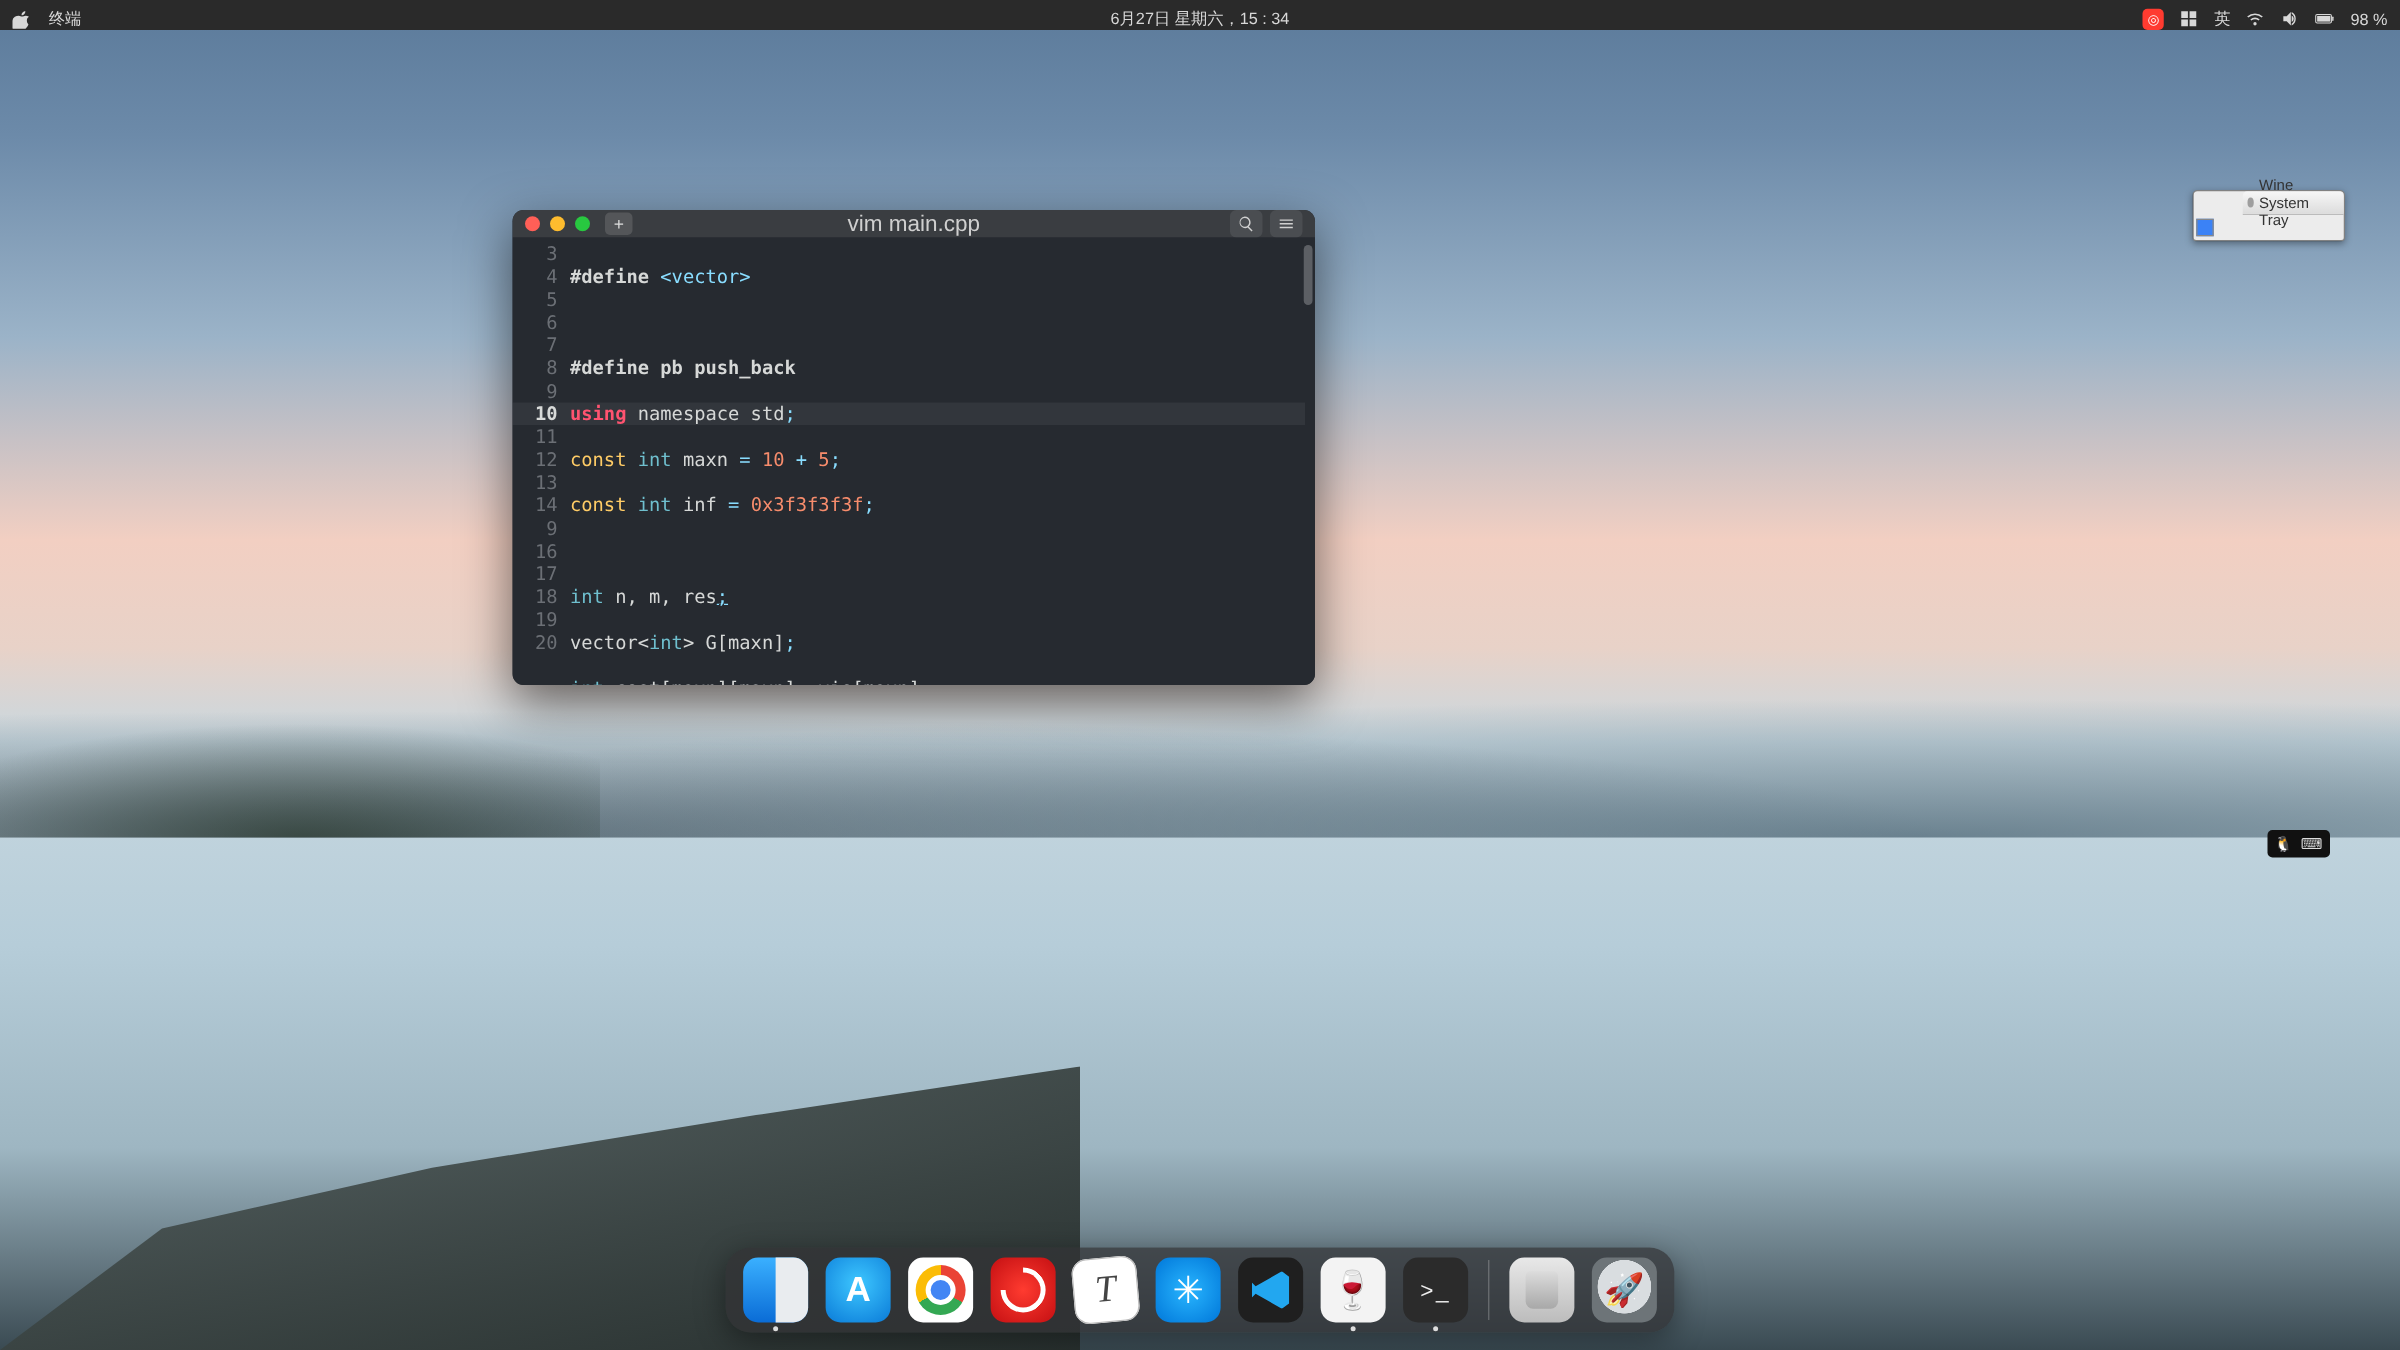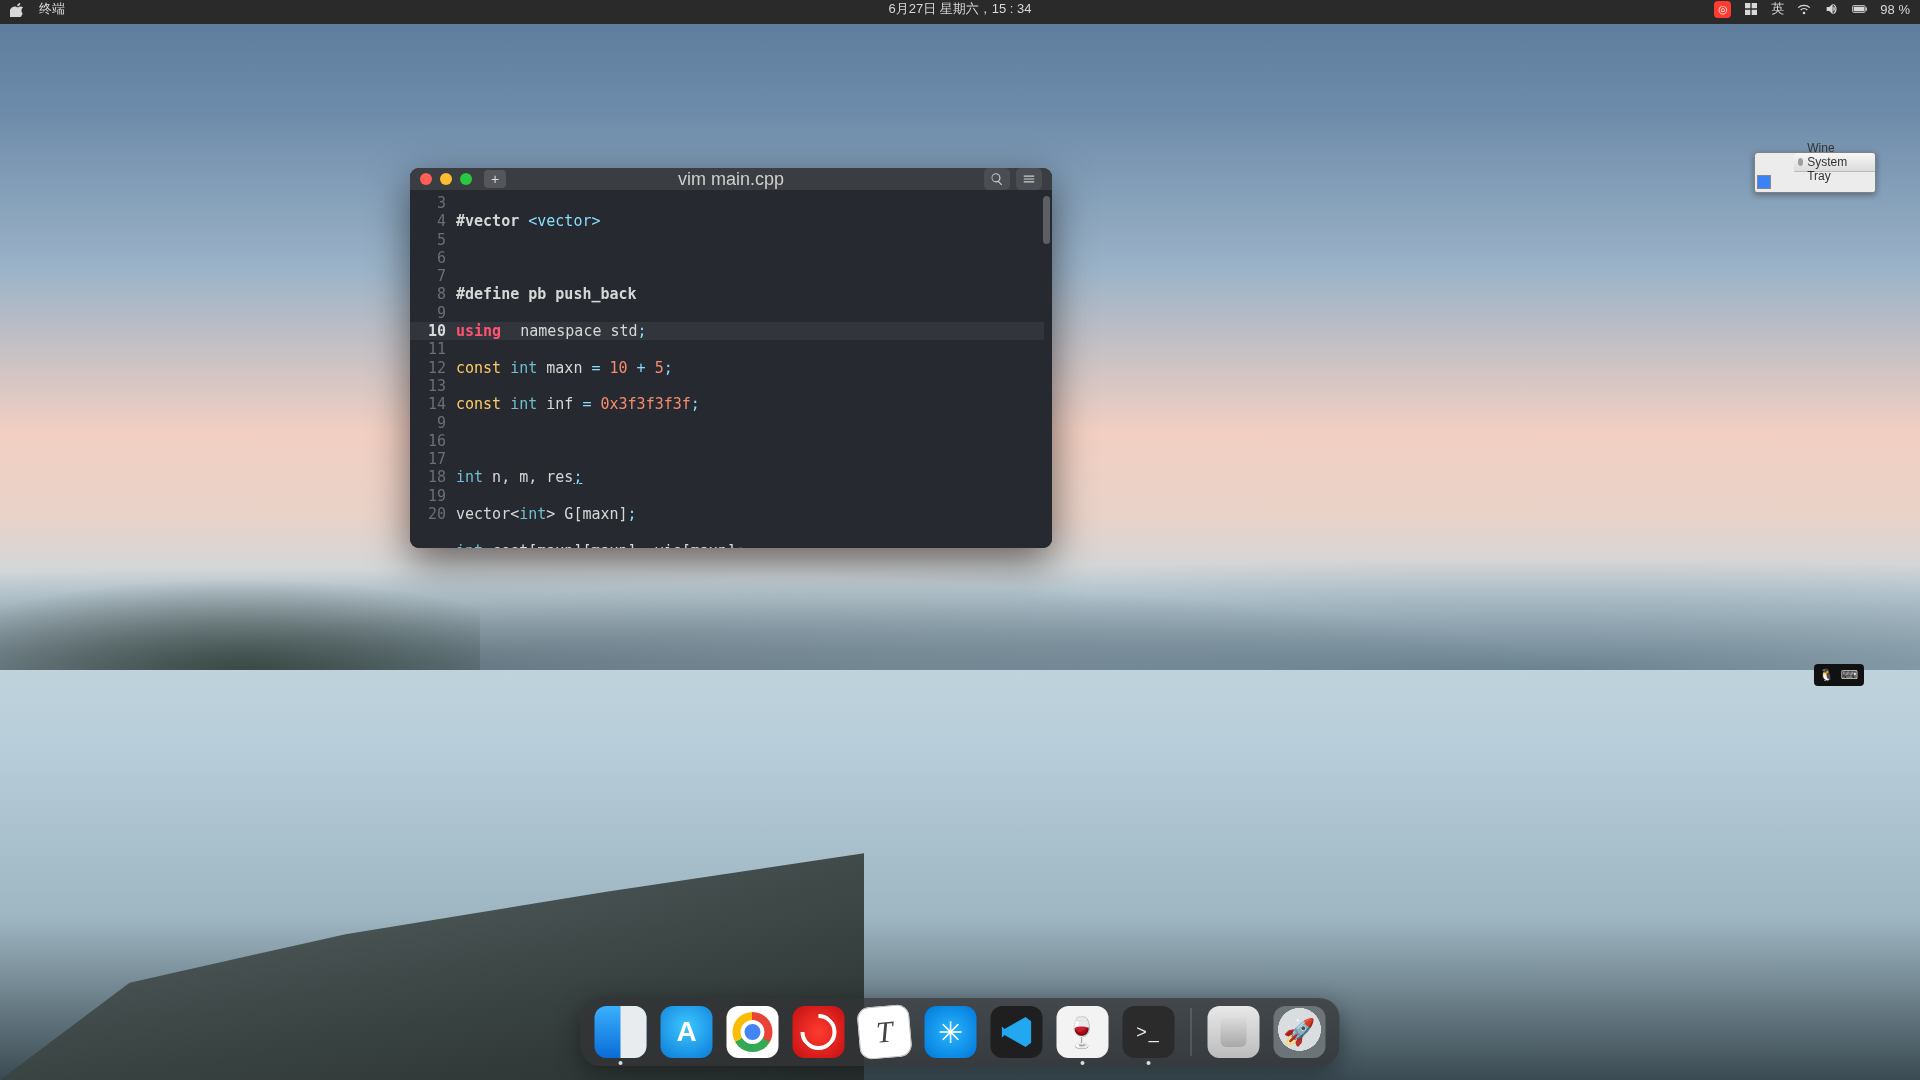--- a/index.html
+++ b/index.html
@@ -11,21 +11,21 @@
     user-select: none;
   }
 
   
   .wp-layer { position:absolute; left:0; right:0; pointer-events:none; }
   .wp-mountains  { bottom:38%; height:17%; background: radial-gradient(120% 100% at 80% 100%, rgba(70,95,110,.7) 0%, rgba(70,95,110,0) 60%), radial-gradient(120% 100% at 15% 100%, rgba(55,70,80,.7) 0%, rgba(55,70,80,0) 55%); }
   .wp-trees-left { bottom:38%; width:25%; height:12%; background: radial-gradient(100% 100% at 50% 100%, rgba(45,60,50,.75) 0%, rgba(45,60,50,0) 70%); }
   .wp-rocks      { bottom:0; width:45%; right:0; height:30%; background: linear-gradient(160deg, rgba(80,90,88,.8), rgba(40,48,46,.95)); clip-path: polygon(100% 100%, 0 100%, 15% 70%, 40% 55%, 70% 42%, 100% 30%); }
 
   
-  .menubar { position:absolute; top:0; left:0; right:0; height:24px; background:#2a2a2a; color:#d8d8d8; display:flex; align-items:flex-start; font-size:13px; padding:0 10px; }
+  .menubar { position:absolute; top:0; left:0; right:0; height:24px; background:#2a2a2a; color:#d8d8d8; display:flex; align-items:flex-end; font-size:13px; padding:0 10px; }
   .menubar .left, .menubar .right, .menubar .center { display:flex; align-items:center; gap:14px; }
   .menubar .center { position:absolute; left:50%; transform:translateX(-50%); }
   .menubar .right { margin-left:auto; gap:12px; }
   .menubar svg { width:16px; height:16px; fill:#d8d8d8; display:block; }
   .apple-logo svg { width:15px; height:15px; }
   .tray-icon-red { width:17px; height:17px; background:#ff3b30; border-radius:4px; display:flex; align-items:center; justify-content:center; color:#fff; font-size:11px; }
 
   
   .wine-tray { position:absolute; right:44px; top:152px; width:120px; background:#ececec; border:1px solid rgba(0,0,0,.45); border-radius:4px 4px 3px 3px; box-shadow:0 2px 6px rgba(0,0,0,.35); font-size:12px; color:#333; }
   .wine-tray-title { height:18px; background:linear-gradient(#f7f7f7,#dcdcdc); border-bottom:1px solid #bbb; display:flex; align-items:center; gap:4px; padding:0 4px; border-radius:4px 4px 0 0;margin-left:39px; }
@@ -54,21 +54,21 @@
   .code { flex:1; padding:4px 0 0 4px; color:#d6d8d7; white-space:pre; position:relative; }
   .scrollbar { position:absolute; right:2px; top:6px; width:7px; height:48px; background:rgba(255,255,255,.25); border-radius:4px; }
 
   .hl-line { position:absolute; left:0; right:8px; height:18px; background:rgba(255,255,255,.06); }
 
   
   .c-pre  { color:#d6d8d7; font-weight:bold; } 
   .c-kw1  { color:#ff5370; font-weight:bold; } 
   .c-kw3  { color:#ffcc66; } 
   .c-type { color:#6fbfce; } 
-  .c-ns   { color:#d6d8d7;margin-left:10px; }
+  .c-ns   { color:#d6d8d7; }
   .c-num  { color:#f78c6c; }
   .c-punc { color:#89ddff; }
   .c-id   { color:#d6d8d7; }
   .c-cursor { text-decoration: underline; }
 
   
   .dock { position:absolute; left:50%; transform:translateX(-50%); bottom:14px; background:rgba(50,50,52,.72); border-radius:20px; padding:8px 14px; display:flex; align-items:center; gap:14px; box-shadow:0 6px 24px rgba(0,0,0,.4); }
   .dock .app { width:52px; height:52px; border-radius:12px; display:flex; align-items:center; justify-content:center; position:relative; }
   .dock .sep { width:1px; height:48px; background:rgba(255,255,255,.25); margin:0 2px; }
   .dot-ind { position:absolute; bottom:-7px; left:50%; transform:translateX(-50%); width:4px; height:4px; background:#ddd; border-radius:50%; }
@@ -204,21 +204,21 @@
       <div>14</div>
         <div>9</div>
         <div>16</div>
       <div>17</div>
         <div>18</div>
         <div>19</div>
       <div>20</div>
     </div>
 
     <div class="code">
-<div><span class="c-pre">#vector </span><span class="c-punc">&lt;vector&gt;</span></div>
+<div><span class="c-pre">#define </span><span class="c-punc">&lt;vector&gt;</span></div>
 <div>&nbsp;</div>
 <div><span class="c-pre">#define pb push_back</span></div>
 <div><span class="c-kw1">using</span><span class="c-ns"> namespace std</span><span class="c-punc">;</span></div>
 <div><span class="c-kw3">const </span><span class="c-type">int</span><span class="c-id"> maxn </span><span class="c-punc">= </span><span class="c-num">10</span><span class="c-punc"> + </span><span class="c-num">5</span><span class="c-punc">;</span></div>
 <div><span class="c-kw3">const </span><span class="c-type">int</span><span class="c-id"> inf </span><span class="c-punc">= </span><span class="c-num">0x3f3f3f3f</span><span class="c-punc">;</span></div>
 <div>&nbsp;</div>
 <div><span class="c-type">int</span><span class="c-id"> n, m, res</span><span class="c-punc c-cursor">;</span></div>
 <div><span class="c-id">vector&lt;</span><span class="c-type">int</span><span class="c-id">&gt; G[maxn]</span><span class="c-punc">;</span></div>
 <div><span class="c-type">int</span><span class="c-id"> cost[maxn][maxn], vis[maxn]</span><span class="c-punc">;</span></div>
 

